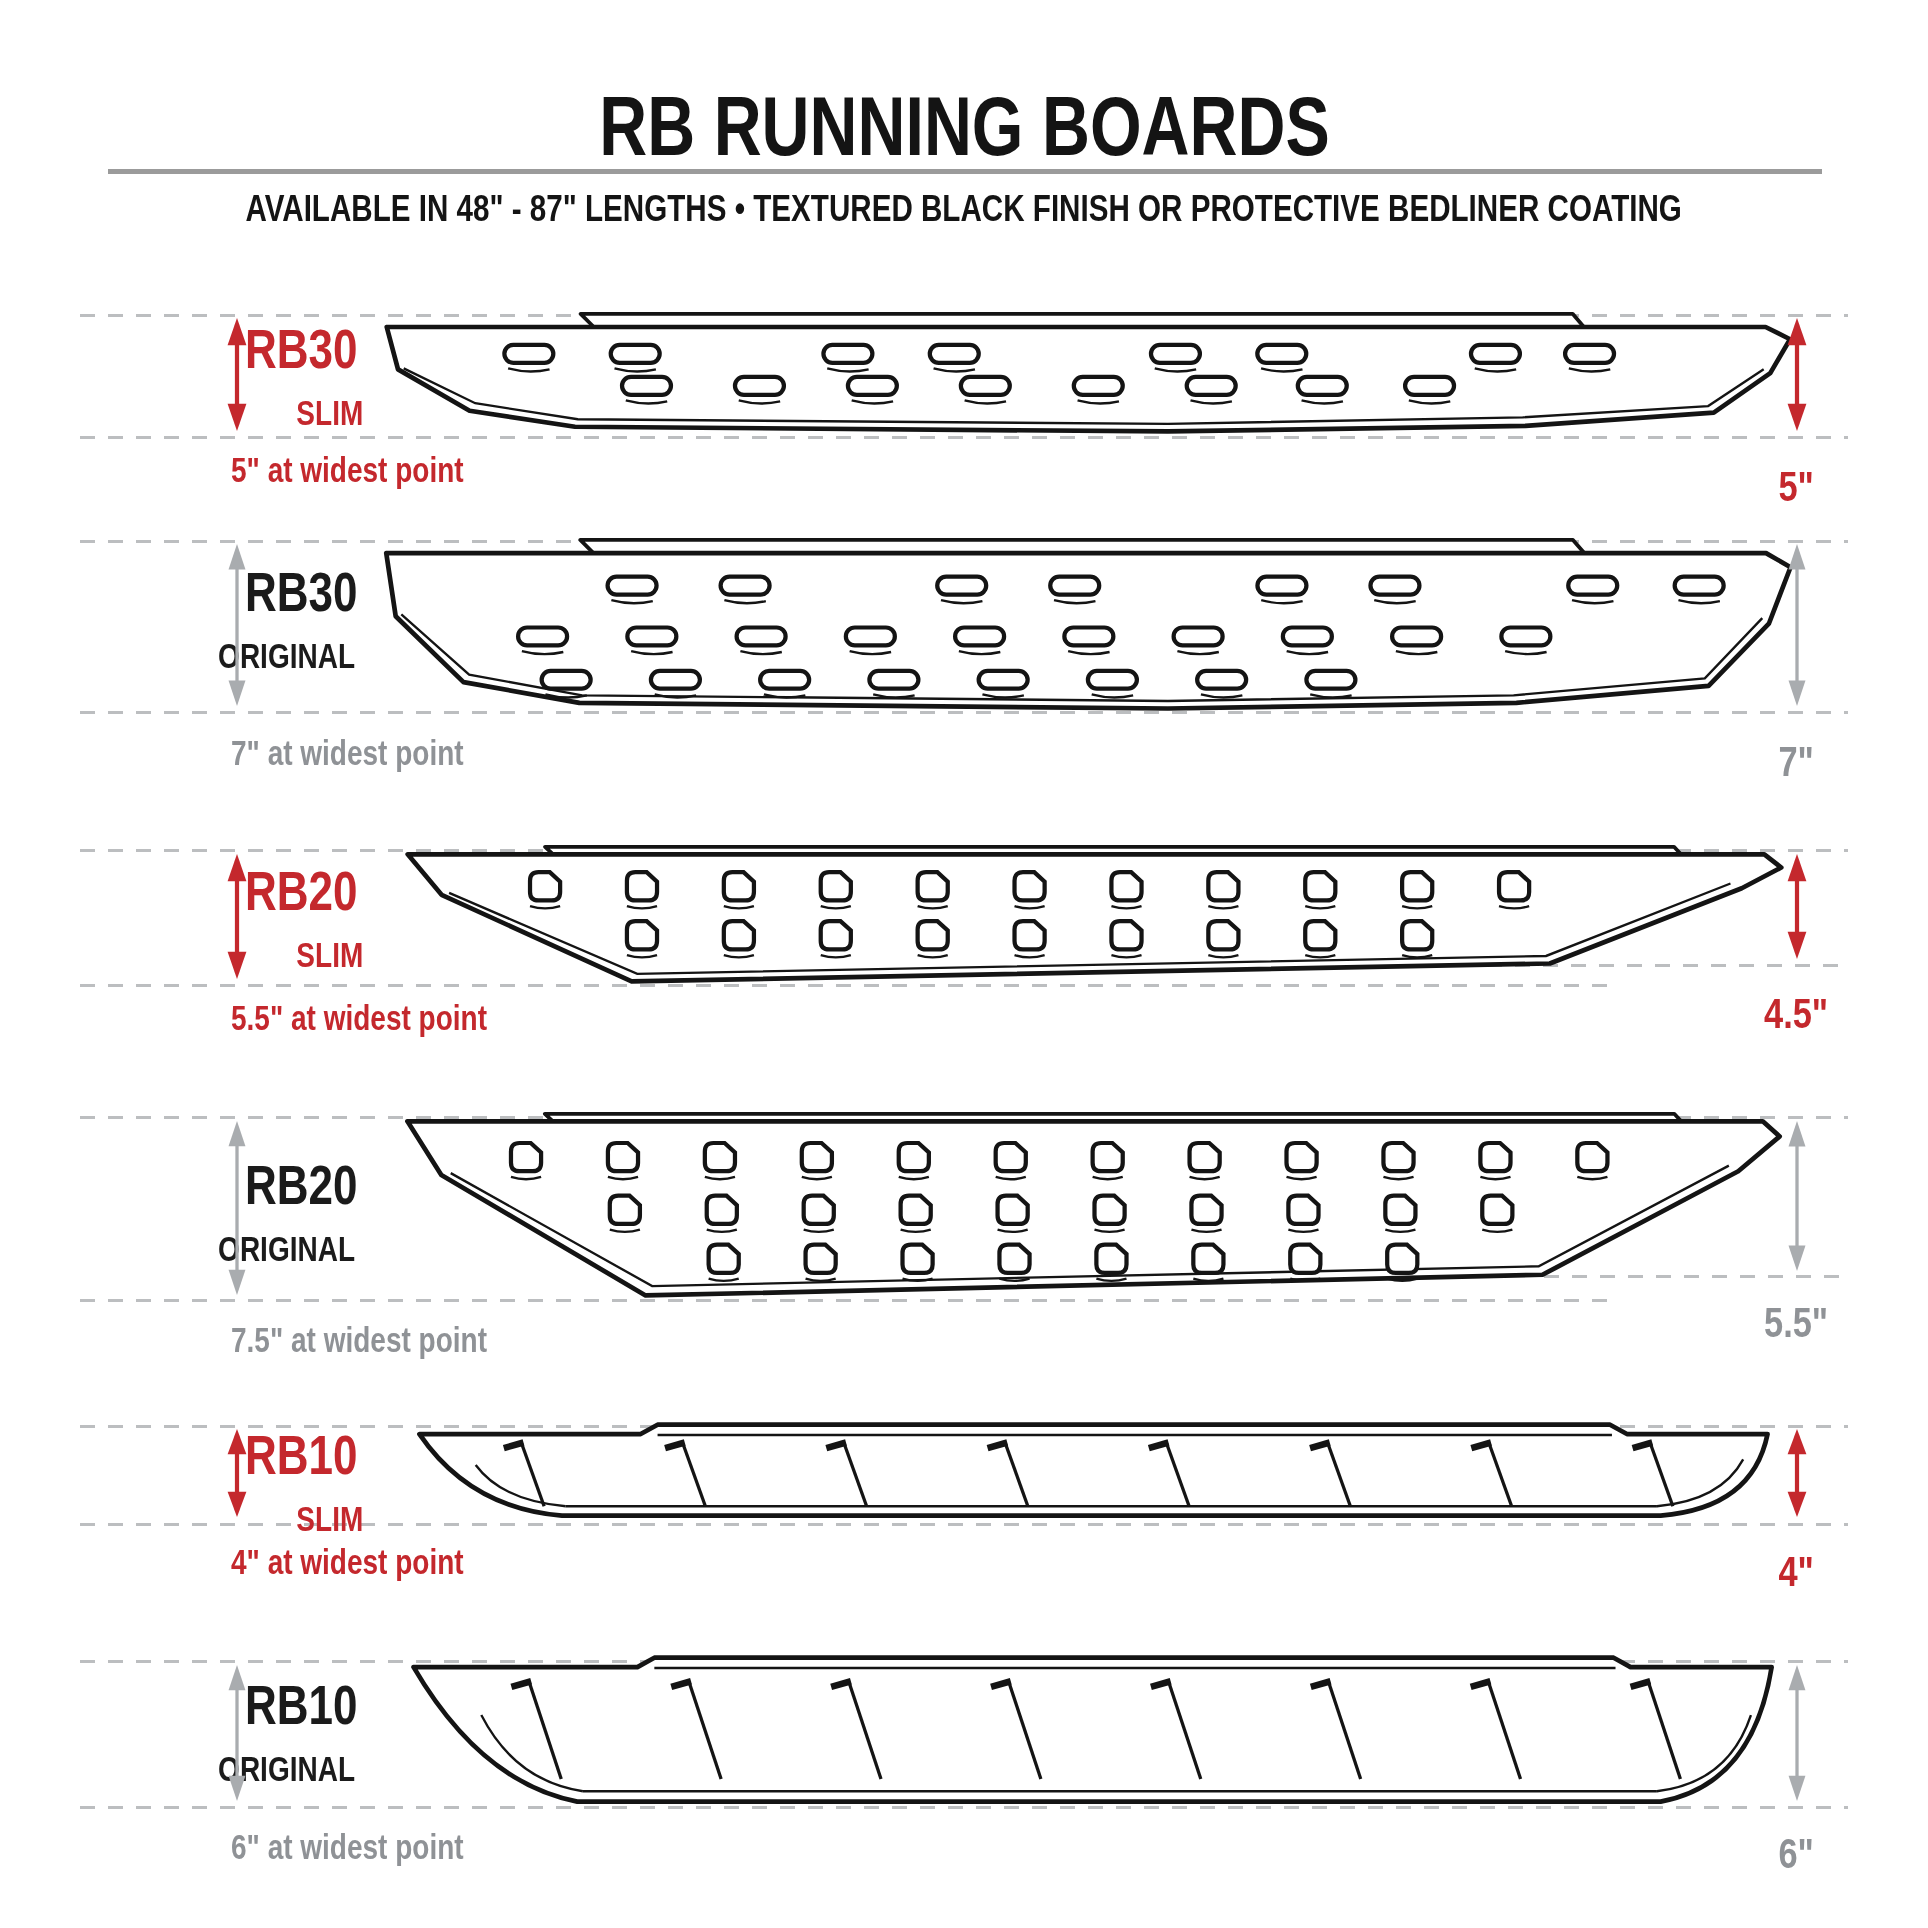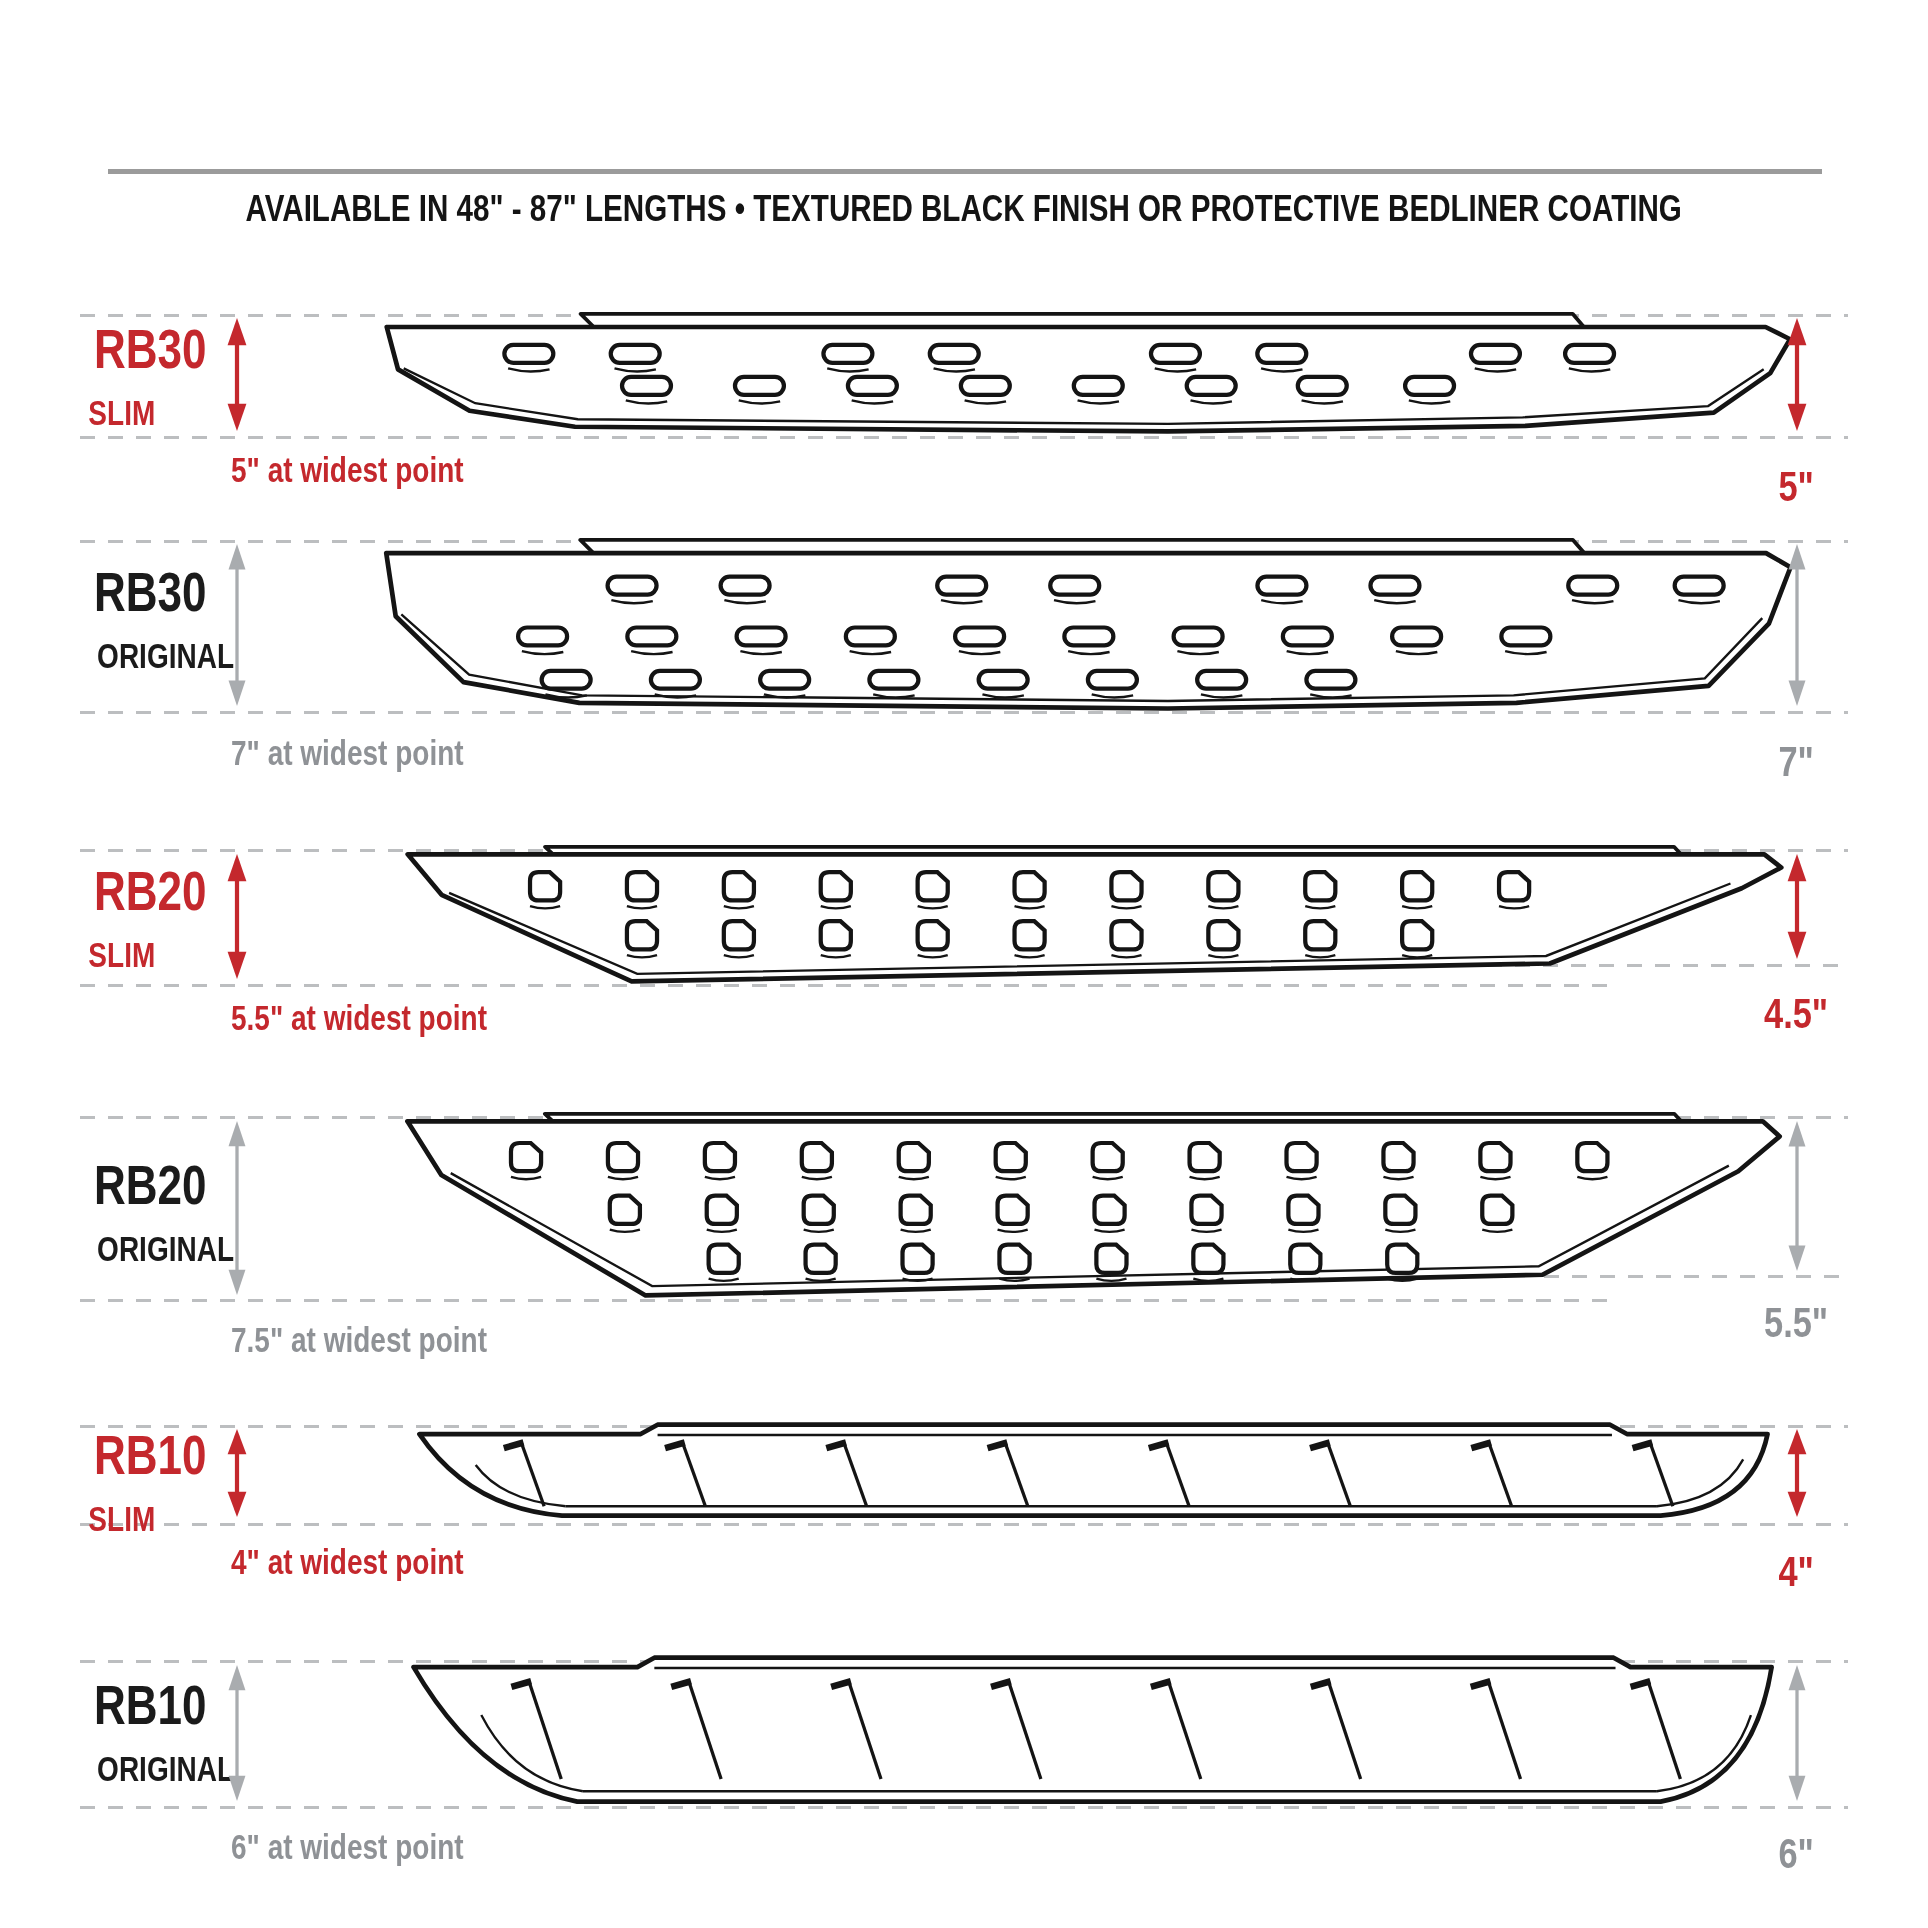--- a/index.html
+++ b/index.html
@@ -21,21 +21,21 @@
   .board .outline{fill:#fff;stroke:#141414;stroke-width:5;stroke-linejoin:round;}
   .board .tab{fill:#fff;stroke:#141414;stroke-width:4;stroke-linejoin:round;}
   .board .thin{fill:none;stroke:#141414;stroke-width:2.5;}
 
   .arrow{position:absolute;z-index:3;}
   .arrow.red line{stroke:#C4282D;stroke-width:4.5;}
   .arrow.red polygon{fill:#C4282D;}
   .arrow.gray line{stroke:#A9ACAF;stroke-width:3.5;}
   .arrow.gray polygon{fill:#A9ACAF;}
 
-  .label-block{position:absolute;left:80px;width:292px;text-align:left;z-index:2;}
+  .label-block{position:absolute;left:80px;width:292px;text-align:right;z-index:2;}
   .label-model{font-size:55px;font-weight:800;line-height:1.0;}
   .label-variant{font-size:35px;font-weight:700;line-height:1.1;margin-top:17px;}
   .red-text{color:#C4282D;}
   .black-text{color:#1b1b1b;}
   .gray-text{color:#8F9296;}
 
   .cap-l{position:absolute;font-size:35px;font-weight:700;z-index:3;}
   .cap-r{position:absolute;width:151px;text-align:center;font-size:43px;font-weight:700;z-index:3;}
 </style>
 </head>
@@ -57,20 +57,21 @@
         <path d="M2,10 L23,4" stroke-width="7"></path>
         <path d="M21,5 L45,72" stroke-width="3.5"></path>
       </g>
       <g id="slash-o" fill="none" stroke="#141414">
         <path d="M2,10 L23,4" stroke-width="7"></path>
         <path d="M21,5 L55,108" stroke-width="3.5"></path>
       </g>
     </defs>
   </svg>
 
+  <div class="title"><span class="cond">RB RUNNING BOARDS</span></div>
   <div class="rule"></div>
   <div class="subtitle"><span class="cond">AVAILABLE IN 48" - 87" LENGTHS   •   TEXTURED BLACK FINISH OR PROTECTIVE BEDLINER COATING</span></div>
 
   <div>
     <div class="dash" style="left:80px;top:314px;width:1768px"></div>
     <div class="dash" style="left:80px;top:436px;width:1768px"></div>
     <div class="label-block" style="top:322px">
       <div class="label-model red-text"><span class="cond">RB30</span></div>
       <div class="label-variant red-text"><span class="cond">SLIM</span></div>
     </div>

